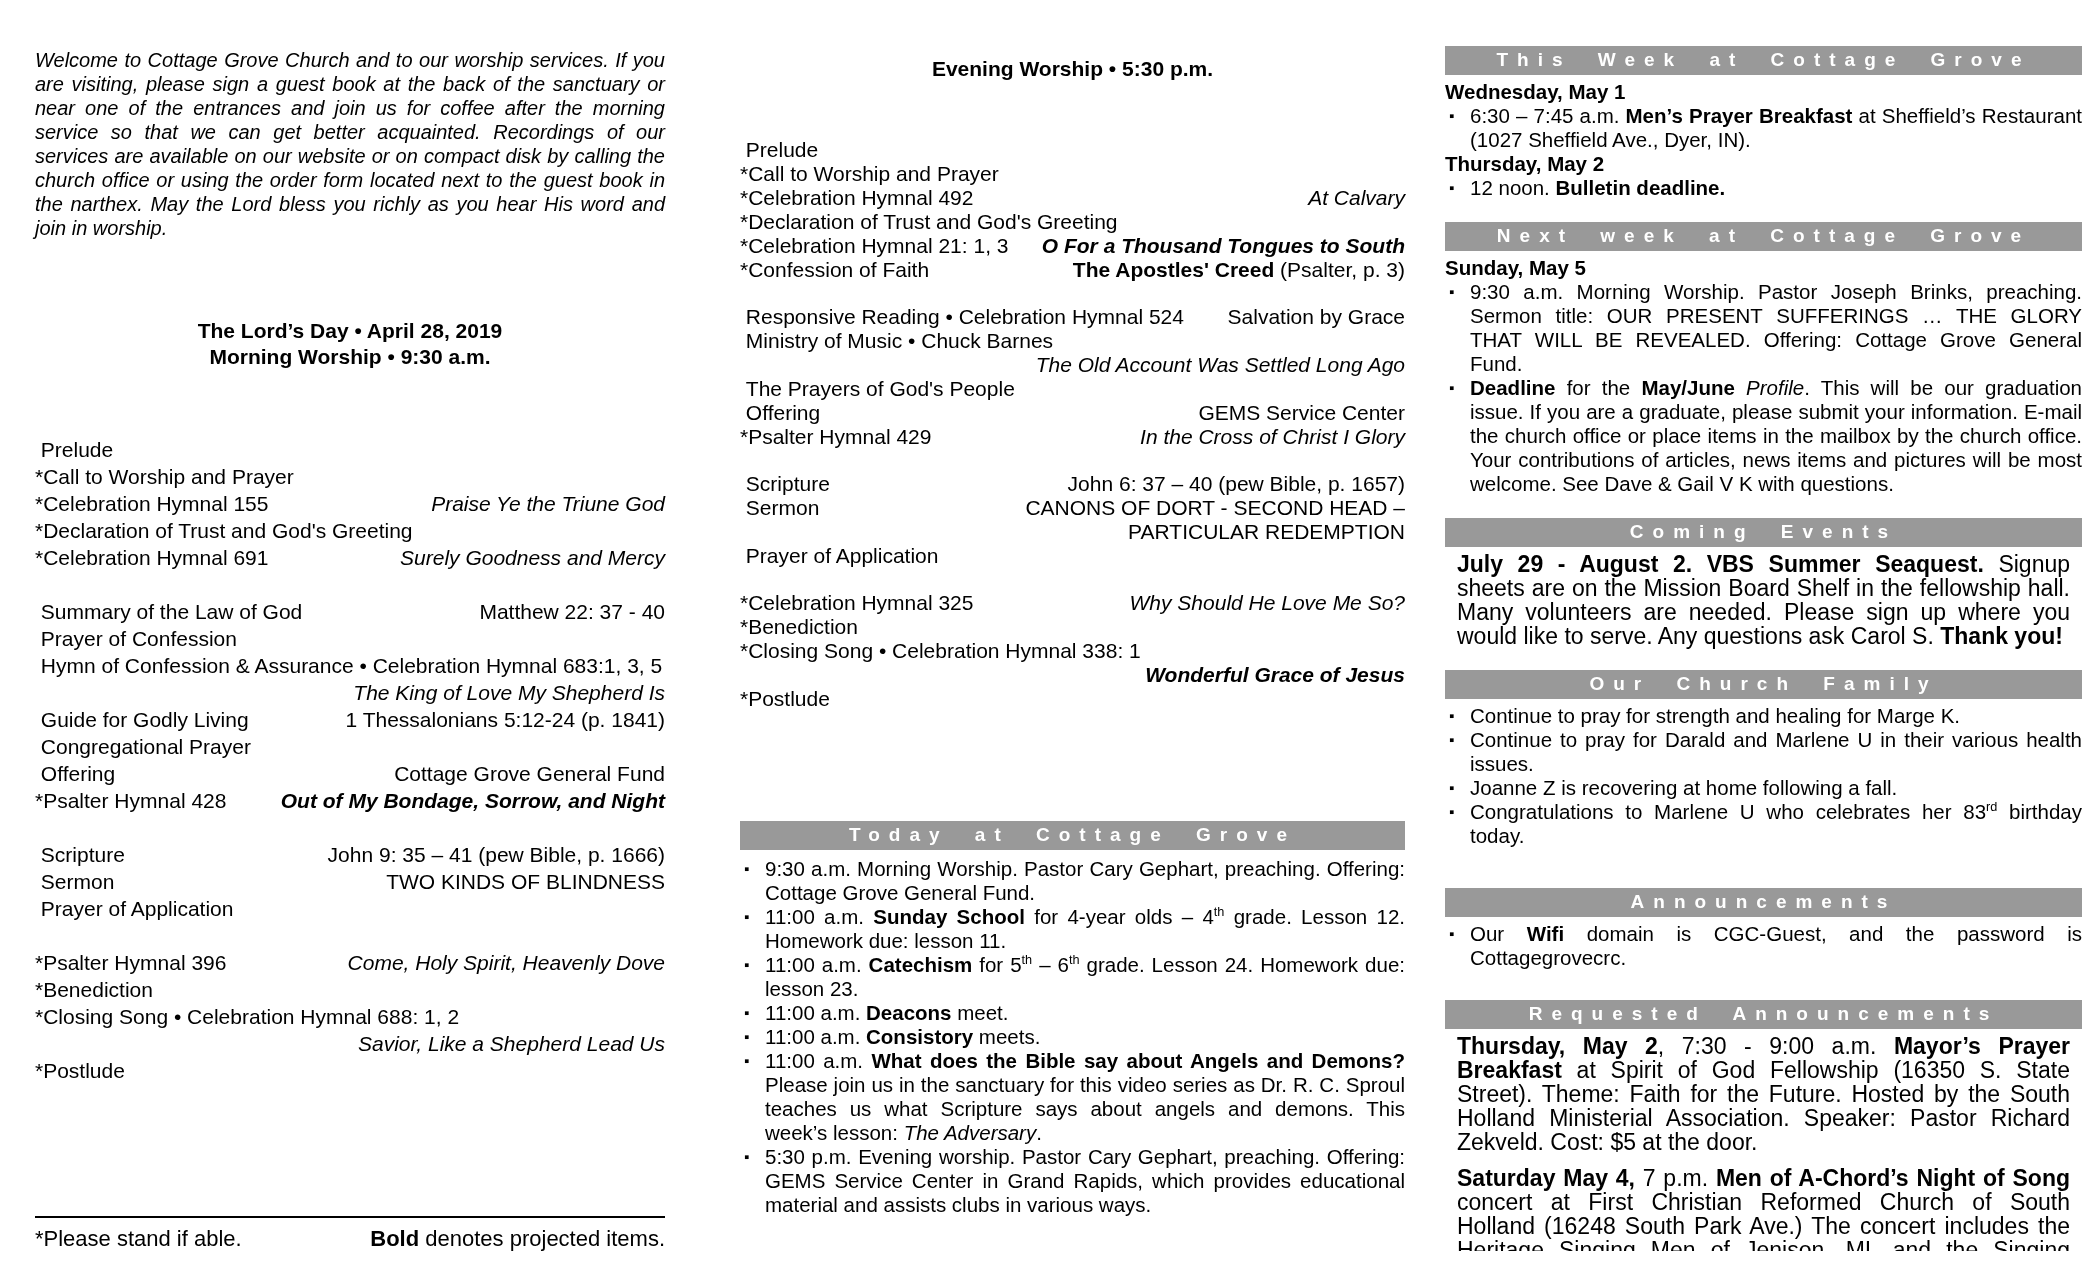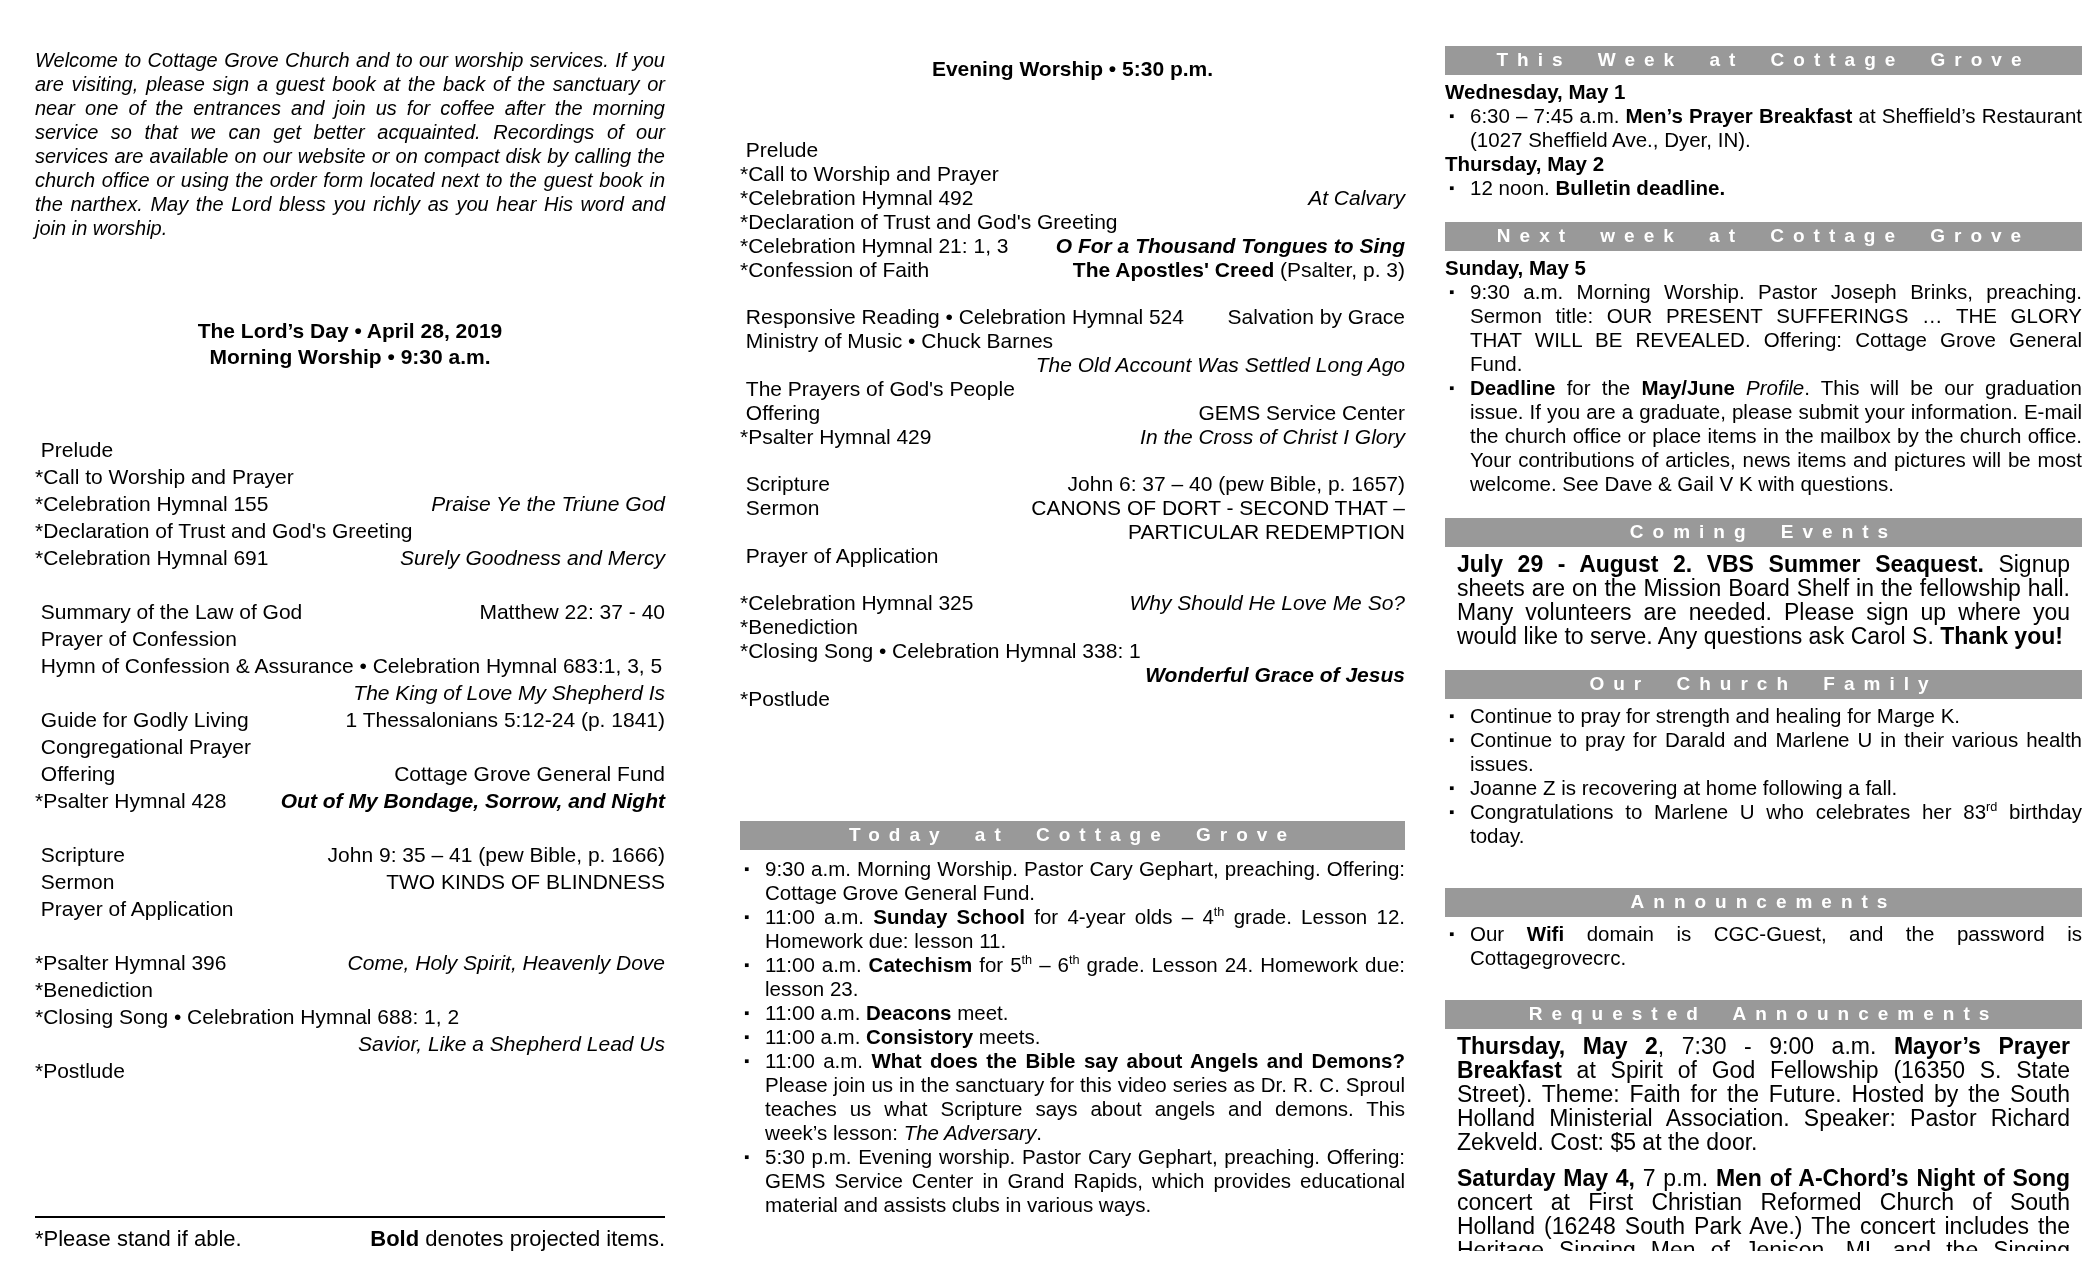--- a/index.html
+++ b/index.html
@@ -151,21 +151,21 @@
         </div>
         <div class="row">
           <span class="left"><span>*Celebration Hymnal 492</span></span>
           <span class="right"><span class="i">At Calvary</span></span>
         </div>
         <div class="row">
           <span class="left"><span>*Declaration of Trust and God's Greeting</span></span>
         </div>
         <div class="row">
           <span class="left"><span>*Celebration Hymnal 21: 1, 3</span></span>
-          <span class="right"><span class="b i">O For a Thousand Tongues to Sing</span></span>
+          <span class="right"><span class="b i">O For a Thousand Tongues to South</span></span>
         </div>
         <div class="row">
           <span class="left"><span>*Confession of Faith</span></span>
           <span class="right"><span class="b">The Apostles' Creed</span><span> (Psalter, p. 3)</span></span>
         </div>
         <div class="spacer"></div>
         <div class="row">
           <span class="left"><span> Responsive Reading • Celebration Hymnal 524</span></span>
           <span class="right"><span>Salvation by Grace</span></span>
         </div>
@@ -184,21 +184,21 @@
           <span class="left"><span>*Psalter Hymnal 429</span></span>
           <span class="right"><span class="i">In the Cross of Christ I Glory</span></span>
         </div>
         <div class="spacer"></div>
         <div class="row">
           <span class="left"><span> Scripture</span></span>
           <span class="right"><span>John 6: 37 – 40 (pew Bible, p. 1657)</span></span>
         </div>
         <div class="row">
           <span class="left"><span> Sermon</span></span>
-          <span class="right"><span>CANONS OF DORT - SECOND THAT –</span></span>
+          <span class="right"><span>CANONS OF DORT - SECOND HEAD –</span></span>
         </div>
         <div class="rline"><span>PARTICULAR REDEMPTION</span></div>
         <div class="row">
           <span class="left"><span> Prayer of Application</span></span>
         </div>
         <div class="spacer"></div>
         <div class="row">
           <span class="left"><span>*Celebration Hymnal 325</span></span>
           <span class="right"><span class="i">Why Should He Love Me So?</span></span>
         </div>

